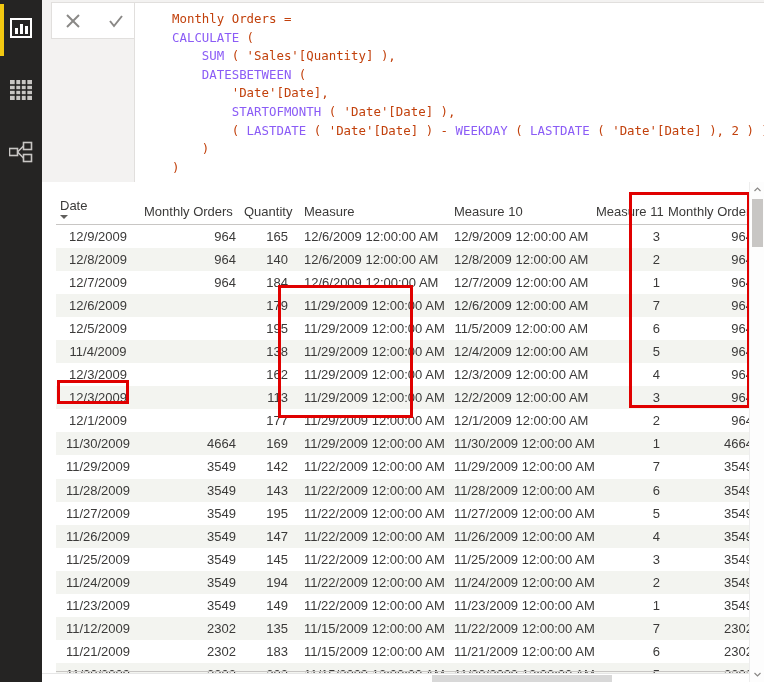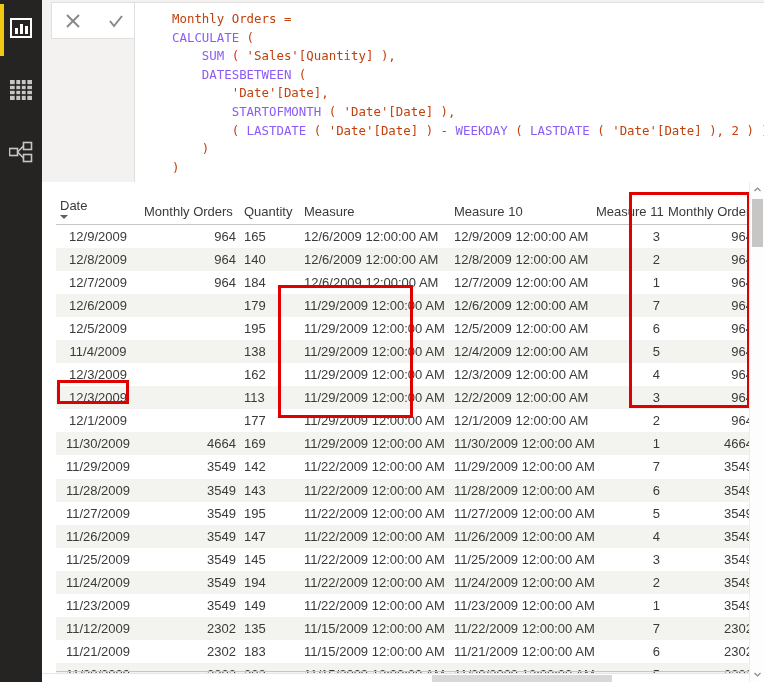--- a/index.html
+++ b/index.html
@@ -119,21 +119,21 @@
     height: 23.1px;
     line-height: 23.1px;
     white-space: nowrap;
     overflow: hidden;
   }
   table.grid tbody tr:nth-child(even) td { background: #f3f4f0; }
   table.grid tbody tr:nth-child(odd) td { background: #ffffff; }
 
   .c-date    { width: 88px;  text-align: center;  padding-left: 4px !important; }
   .c-mo      { width: 100px; text-align: right; }
-  .c-qty     { width: 52px;  text-align: left; }
+  .c-qty     { width: 52px;  text-align: right; }
   .c-meas    { width: 150px; text-align: left;  padding-left: 8px !important; }
   .c-meas10  { width: 150px; text-align: right;  padding-left: 8px !important; }
   .c-meas11  { width: 72px;  text-align: right; }
   .c-mo2     { width: 95px;  text-align: right; padding-right: 10px !important; }
 
   th.c-date, th.c-meas, th.c-meas10 { text-align: left; }
   th.c-mo, th.c-qty, th.c-meas11, th.c-mo2 { text-align: left; }
 
   .sort-caret {
     display: block;
@@ -317,21 +317,21 @@
             <td class="c-meas">11/29/2009 12:00:00 AM</td>
             <td class="c-meas10">12/6/2009 12:00:00 AM</td>
             <td class="c-meas11">7</td>
             <td class="c-mo2">964</td>
           </tr>
           <tr>
             <td class="c-date">12/5/2009</td>
             <td class="c-mo"></td>
             <td class="c-qty">195</td>
             <td class="c-meas">11/29/2009 12:00:00 AM</td>
-            <td class="c-meas10">12/5/2009 12:00:00 AM</td>
+            <td class="c-meas10">11/5/2009 12:00:00 AM</td>
             <td class="c-meas11">6</td>
             <td class="c-mo2">964</td>
           </tr>
           <tr>
             <td class="c-date">11/4/2009</td>
             <td class="c-mo"></td>
             <td class="c-qty">138</td>
             <td class="c-meas">11/29/2009 12:00:00 AM</td>
             <td class="c-meas10">12/4/2009 12:00:00 AM</td>
             <td class="c-meas11">5</td>

